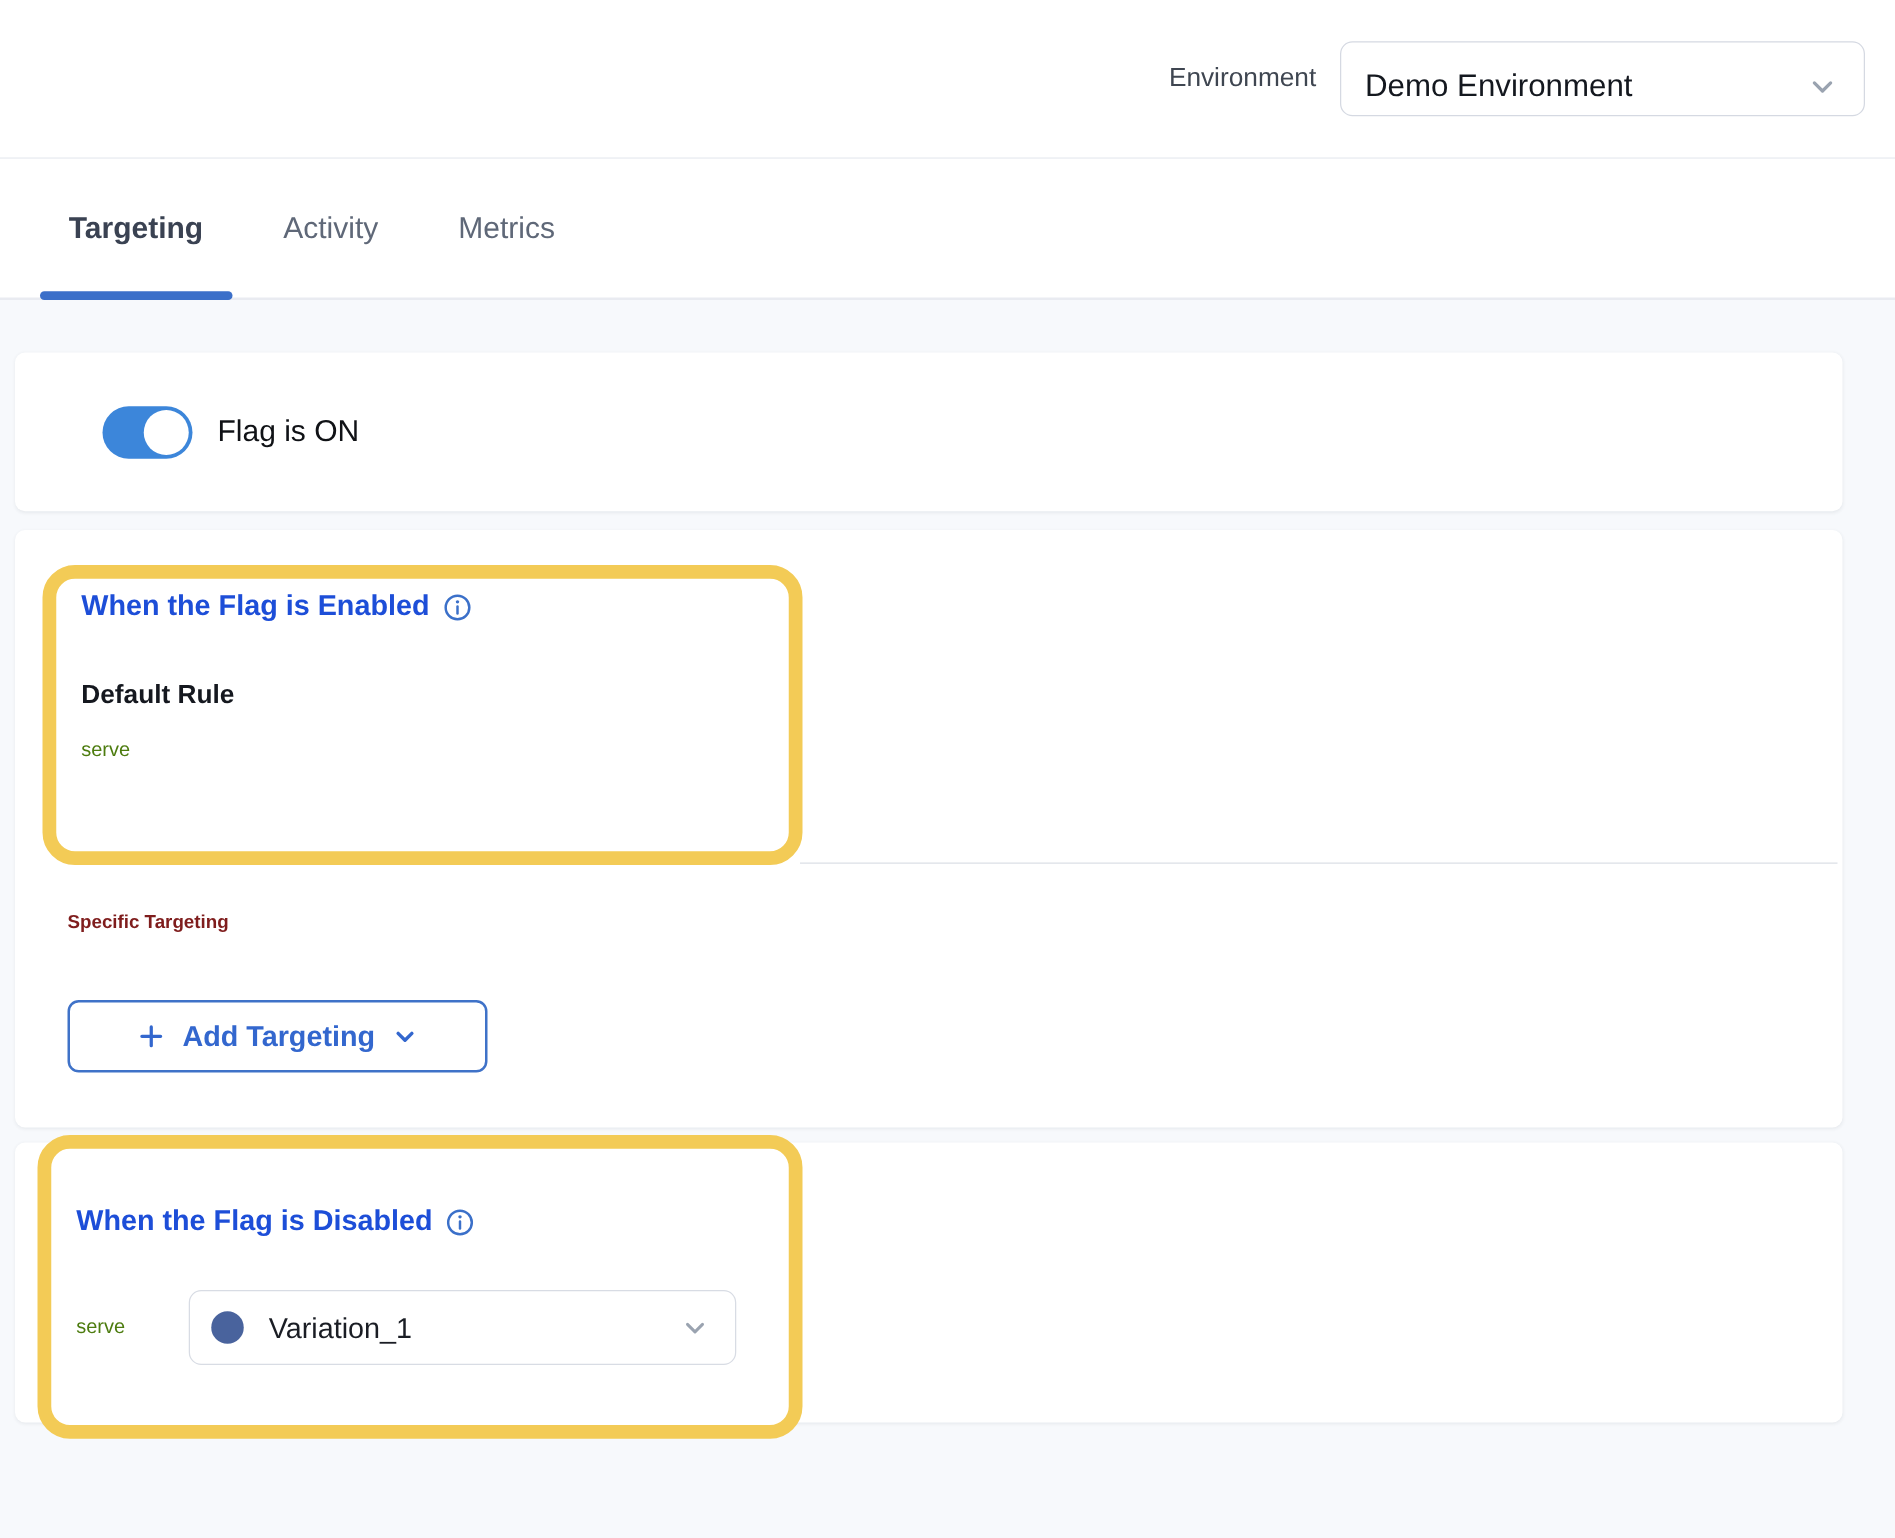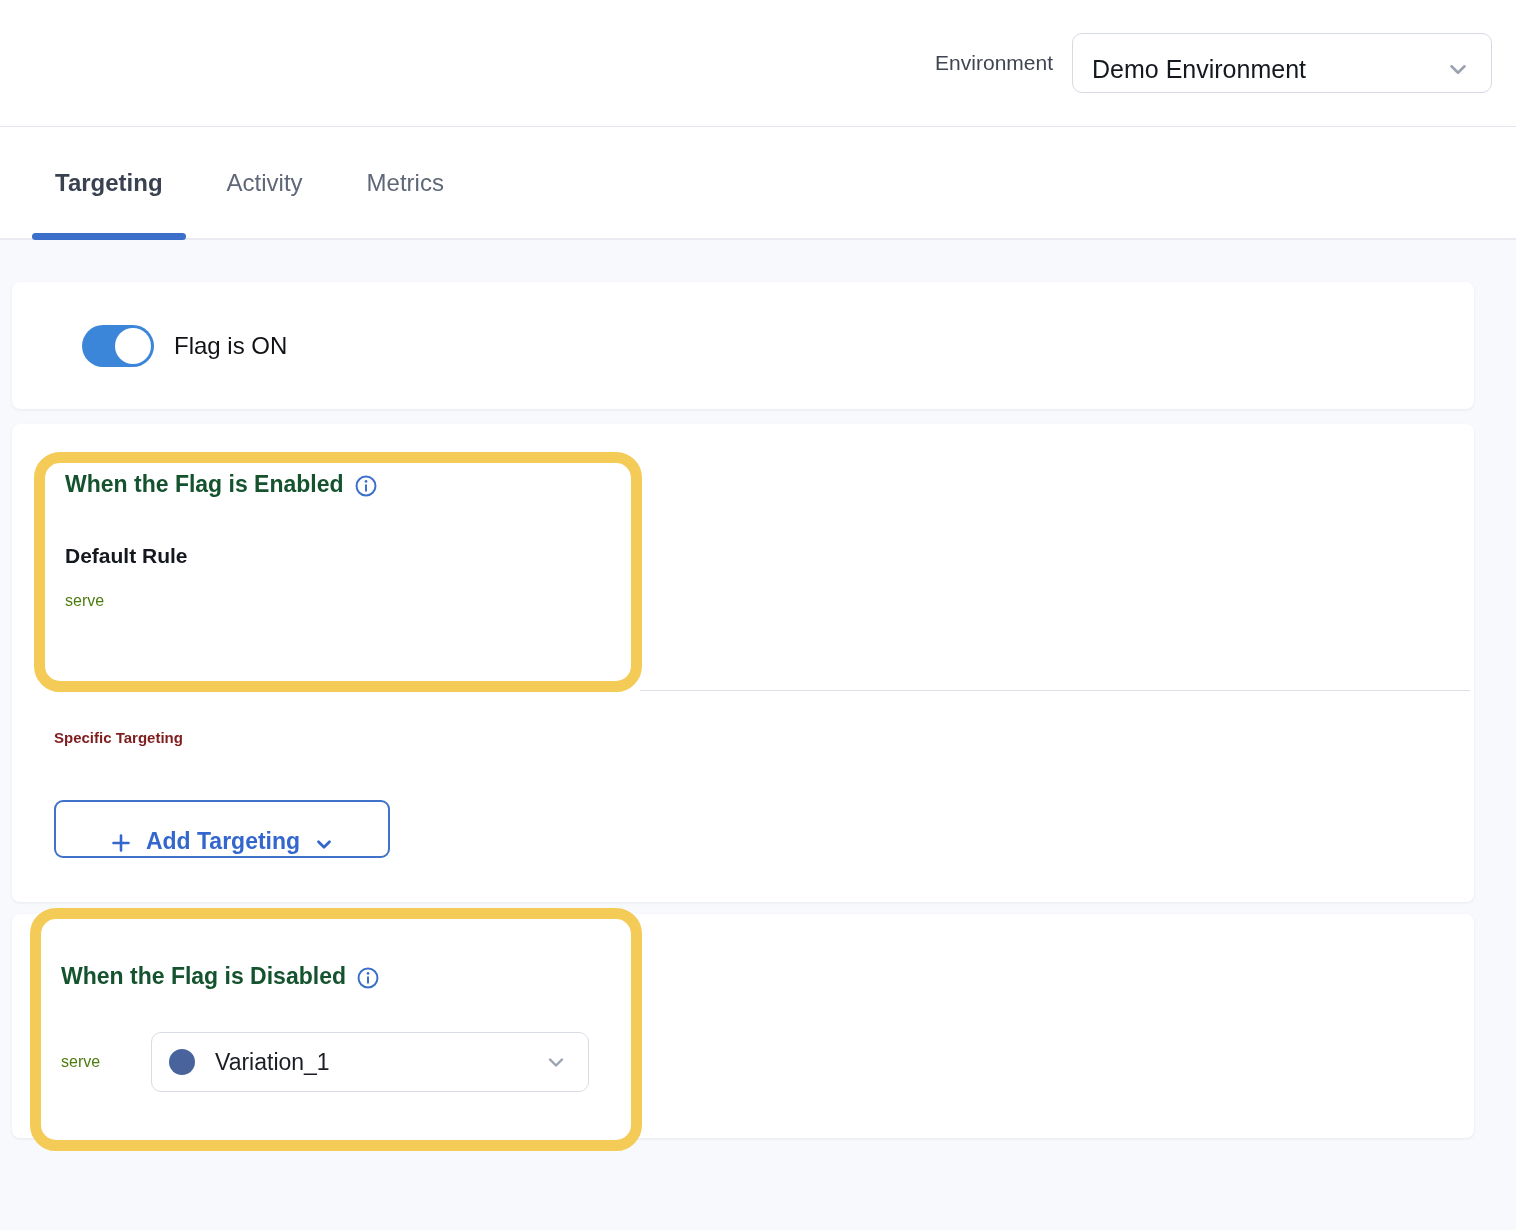--- a/index.html
+++ b/index.html
@@ -107,21 +107,21 @@
     background: #ffffff;
     padding: 8px 20px 0 20px;
   }
   .hb-enabled { top: 28px; left: 22px; width: 608px; height: 240px; }
   .hb-disabled { top: -6px; left: 18px; width: 612px; height: 243px; padding-top: 44px; }
 
   .section-title {
     margin: 0;
     font-size: 23px;
     font-weight: bold;
-    color: #14532d;
+    color: #1d4ed8;
     display: flex; align-items: center; gap: 11px;
   }
   .info-icon { display: inline-flex; cursor: pointer; flex: none; margin-top: 2px; }
 
   .subheading {
     font-size: 21px;
     font-weight: bold;
     color: #15181f;
   }
   .hb-enabled .subheading { margin-top: 46px; }
@@ -163,21 +163,21 @@
     font-weight: bold;
     color: #7f1d1d;
   }
   .add-targeting-btn {
     position: absolute;
     top: 376px; left: 42px;
     width: 336px; height: 58px;
     background: #ffffff;
     border: 2px solid #3f72c8;
     border-radius: 9px;
-    display: flex; align-items: flex-end; justify-content: center;
+    display: flex; align-items: center; justify-content: center;
     gap: 13px;
     font-family: "Liberation Sans", sans-serif;
     font-size: 23px;
     font-weight: bold;
     color: #3367ce;
     cursor: pointer;
   }
 </style>
 </head>
 <body>

